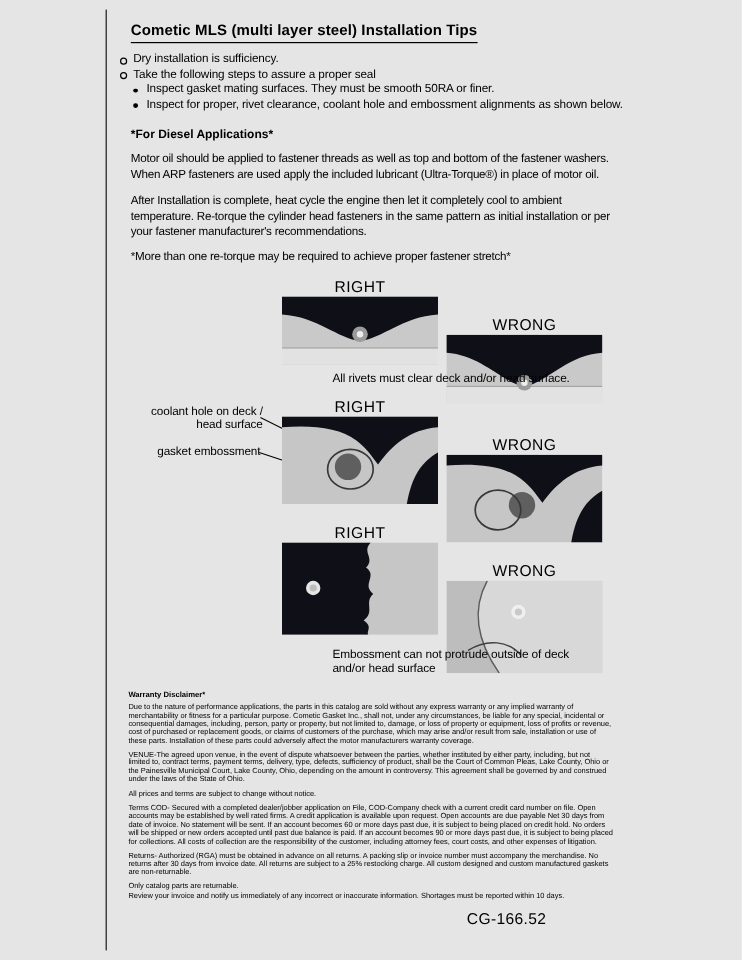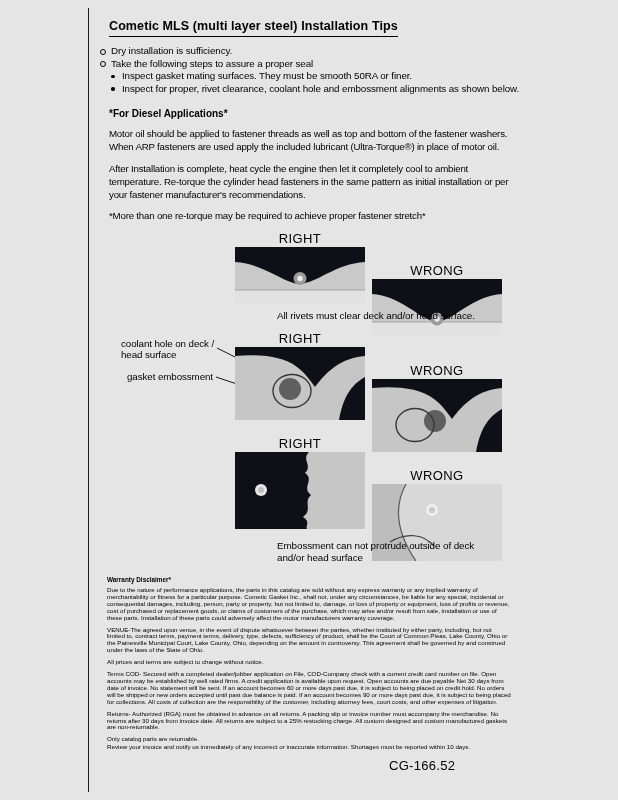--- a/index.html
+++ b/index.html
@@ -56,21 +56,21 @@
   .col-a { left: 138px; }
   .col-b { left: 275px; margin-top: 32px; }
   .panel { position: absolute; width: 130px; }
   .panel svg { display: block; }
   .dg-caption {
     position: absolute; left: 144px;
     font-size: 9.9px; line-height: 12px; letter-spacing: -0.1px; margin-left: 36px;
   }
   .callout {
     position: absolute; font-size: 9.8px; line-height: 11px;
-    letter-spacing: -0.1px; text-align: left;
+    letter-spacing: -0.1px; text-align: right;
   }
   .callout-lines { position: absolute; left: 112px; top: 108px; }
 
   
   .disclaimer { position: absolute; left: 107px; top: 576px; width: 404px; }
   .disc-heading { font-size: 6.4px; font-weight: bold; margin-bottom: 4px; }
   .disc-para { margin: 0 0 5px 0; font-size: 6.2px; line-height: 6.9px; letter-spacing: 0; }
   .disc-para.tight { margin-bottom: 0.5px; }
 
   .footer-code { position: absolute; left: 389px; top: 758px; font-size: 13px; letter-spacing: 0.3px; }
@@ -121,21 +121,21 @@
         <circle cx="65" cy="40" r="2.7" fill="#ededed"></circle>
       </svg>
     </div>
 
     <div class="dg-caption" style="top:79px">All rivets must clear deck and/or head surface.</div>
 
     <div class="dg-header col-a" style="top:100px">RIGHT</div>
     <div class="dg-header col-b" style="top:100px">WRONG</div>
 
     <div class="callout" style="left:24px; top:107px; width:98px;">coolant hole on deck / head surface</div>
-    <div class="callout" style="left:30px; top:140px; width:100px;">gasket embossment</div>
+    <div class="callout" style="left:20px; top:140px; width:100px;">gasket embossment</div>
 
     <svg class="callout-lines" width="90" height="62" viewBox="0 0 90 62">
       <line x1="8" y1="9" x2="78" y2="44" stroke="#000" stroke-width="0.9"></line>
       <line x1="7" y1="38" x2="58" y2="55" stroke="#000" stroke-width="0.9"></line>
     </svg>
 
     <div class="panel col-a" style="top:116px">
       <svg width="130" height="73" viewBox="0 0 130 73">
         <rect width="130" height="73" fill="#c6c6c6"></rect>
         <path d="M0,0 H130 V9 C106,11 92,24 80,40 C74,32 70,26 62,20 C48,9 24,7 0,9 Z" fill="#0f0f18"></path>

